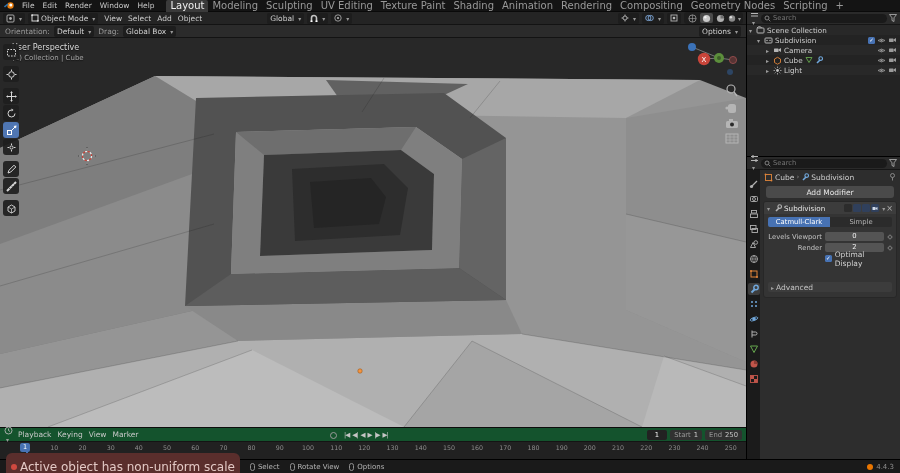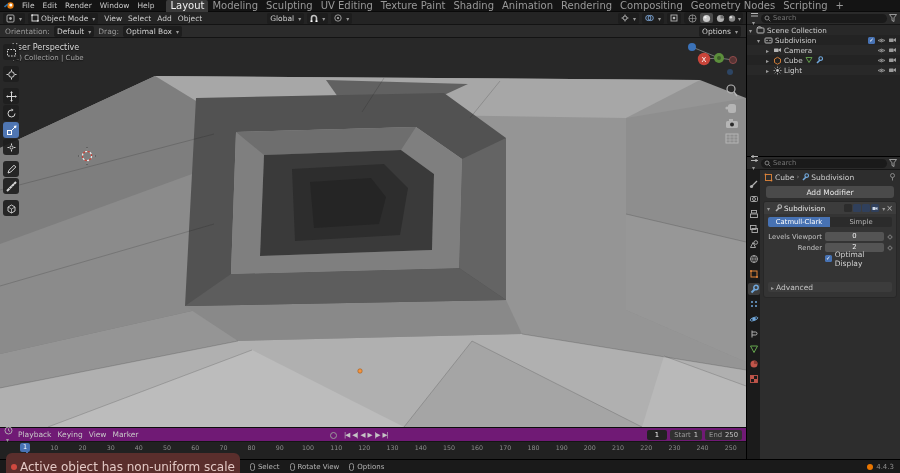--- a/index.html
+++ b/index.html
@@ -75,21 +75,21 @@
 .prop-row{display:flex;align-items:center;height:11px;gap:3px}
 .prop-row .plbl{flex:0 0 54px;text-align:right;color:#c3c3c3;font-size:6.8px}
 .val{flex:1;background:#545454;border-radius:2px;height:9px;line-height:9px;text-align:center;color:#f0f0f0;font-size:6.8px}
 .deco{width:4px;height:4px;border:1px solid #777;transform:rotate(45deg);margin-left:1px}
 .check-row{display:flex;align-items:center;height:11px;gap:3px;padding-left:57px}
 .cb{width:7px;height:7px;background:#4772b3;border-radius:1.5px}
 .cb::after{content:"✓";color:#fff;font-size:5.5px;line-height:7px;display:block;text-align:center}
 .subpanel{margin-top:18px;height:10px;background:#3c3c3c;border-radius:2px;display:flex;align-items:center;padding:0 3px;color:#c5c5c5}
 
 #timeline{position:absolute;left:0;top:427px;width:746px;height:32px;background:#1f1f1f;border-top:1px solid #0c0c0c}
-#tl-header{height:14px;background:#701a75;display:flex;align-items:center;gap:2px;padding:0 4px;border-bottom:1px solid #141414}
+#tl-header{height:14px;background:#14532d;display:flex;align-items:center;gap:2px;padding:0 4px;border-bottom:1px solid #141414}
 .tl-menu{padding:0 3px;color:#c9c9c9}
 #transport{position:absolute;left:330px;top:0;height:14px;display:flex;align-items:center;gap:3px;color:#c5c5c5;font-size:6.5px}
 .rec{width:7px;height:7px;border:1px solid #9a9a9a;border-radius:50%;margin-right:4px}
 .tbtn{letter-spacing:-1px}
 .t-js::after{content:"|◀"}.t-pk::after{content:"◀|"}.t-pb::after{content:"◀"}.t-pl::after{content:"▶"}.t-nk::after{content:"|▶"}.t-je::after{content:"▶|"}
 #tl-fields{margin-left:auto;display:flex;gap:3px;align-items:center}
 .framebox{background:#222;border-radius:2px;height:10px;line-height:10px;padding:0 8px;color:#eee;font-size:6.8px}
 .rangebox{background:#313131;border-radius:2px;height:10px;line-height:10px;padding:0 4px;color:#c9c9c9;font-size:6.8px;display:flex;gap:3px}
 #ruler{position:relative;height:18px;background:#212121}
 #ticks{display:flex;padding-left:12px;padding-top:2px}
@@ -227,21 +227,21 @@
     </span>
   </div>
 
   <div id="tool-row">
     <span class="dimlbl">Orientation:</span>
     <span class="chip cv">
         <span>Default</span>
       </span>
     <span class="dimlbl">Drag:</span>
     <span class="chip cv">
-        <span>Optimal Box</span>
+        <span>Global Box</span>
       </span>
     <span style="margin-left:auto"></span>
     <span class="chip cv">
         <span>Options</span>
       </span>
   </div>
 
   <div id="viewport">
     <svg viewBox="0 0 746 389" width="746" height="389">
       <rect x="0" y="0" width="746" height="389" fill="#282828"></rect>

